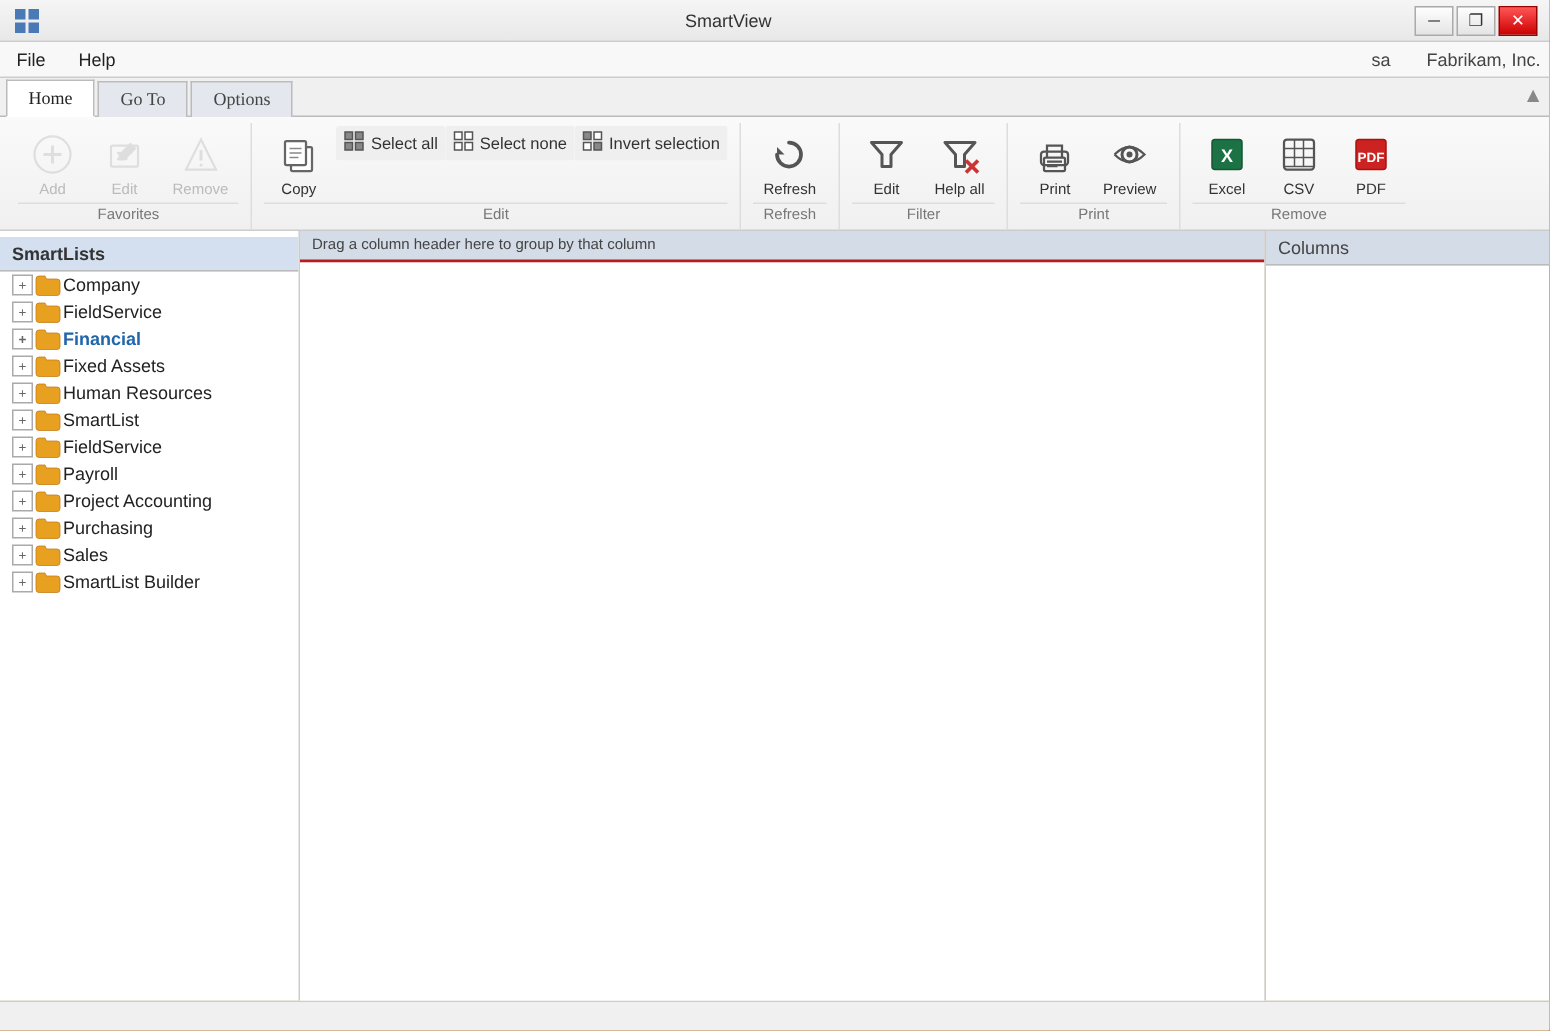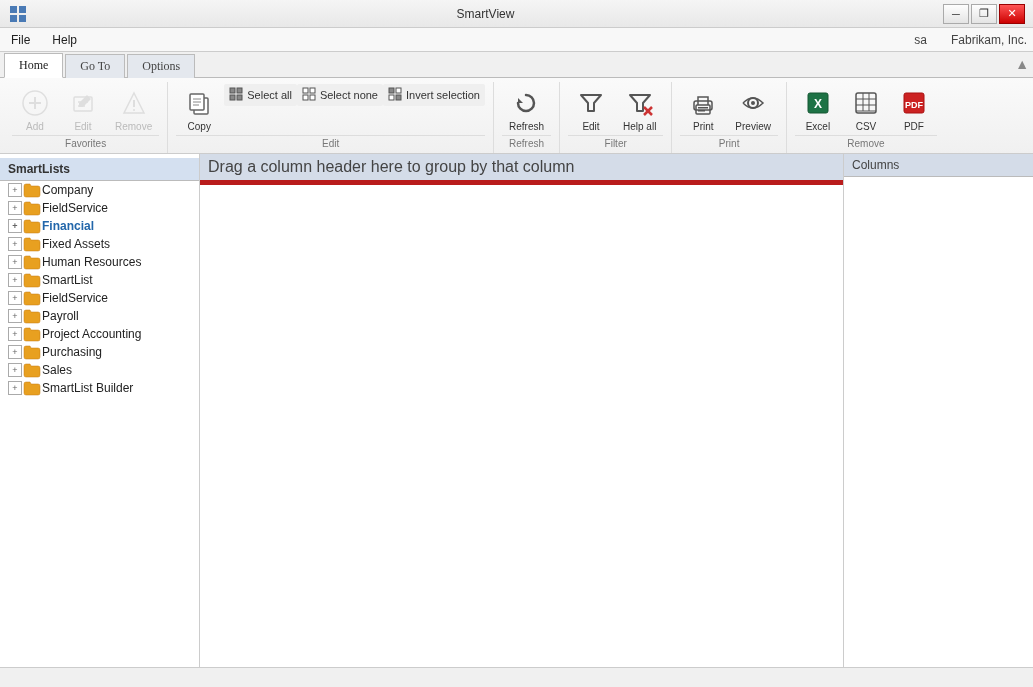--- a/index.html
+++ b/index.html
@@ -173,23 +173,23 @@
     
     .content-area {
       flex: 1;
       display: flex;
       flex-direction: column;
       background: white;
     }
     .group-header {
       background: #d4dce8;
       padding: 4px 8px;
-      font-size: 16px;
+      font-size: 10px;
       color: #444;
-      border-bottom: 5px solid #b91c1c;
+      border-bottom: 2px solid #b91c1c;
     }
     .content-main { flex: 1; background: white; }
 
     
     .columns-panel {
       width: 190px;
       min-width: 190px;
       background: white;
       border-left: 1px solid #ccc;
     }

